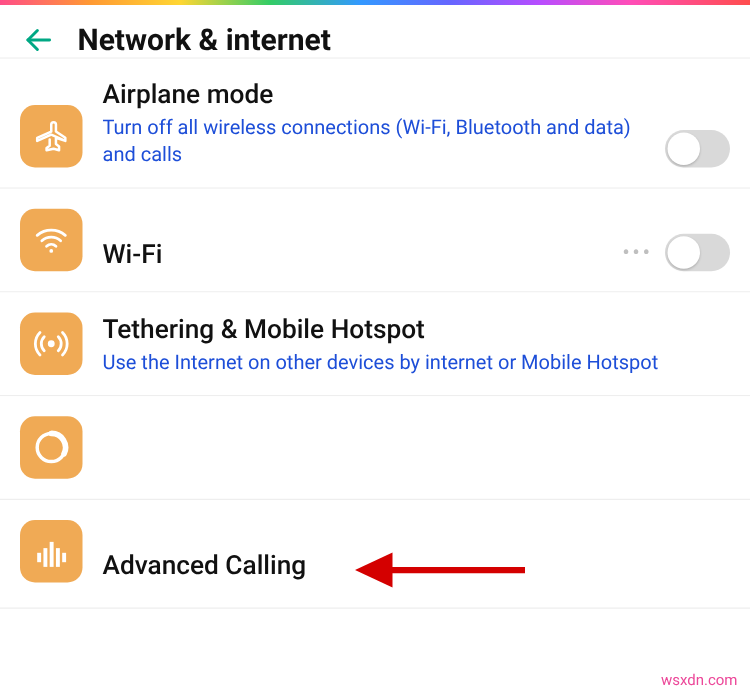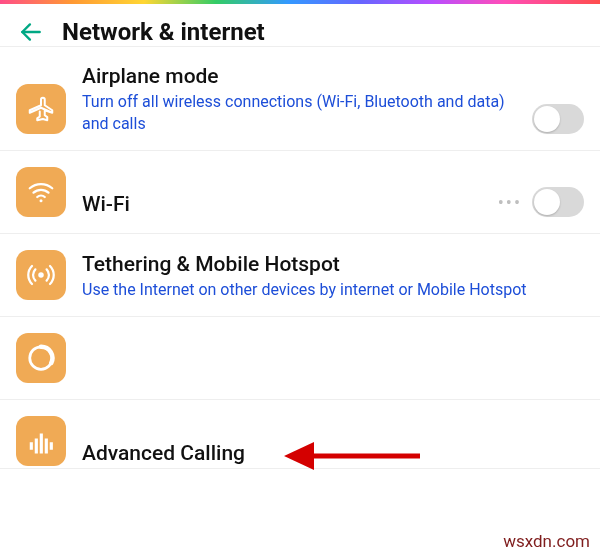--- a/index.html
+++ b/index.html
@@ -104,24 +104,24 @@
     .arrow-annotation {
       position: absolute;
       left: 280px;
       top: 432px;
       pointer-events: none;
     }
     .footer-watermark {
       position: absolute;
       bottom: 4px;
       right: 10px;
-      font-size: 17px;
-      color: #7f1d1d;
-    }
-    .row.last { padding-bottom: 2px; }
+      font-size: 12px;
+      color: #ec4899;
+    }
+    .row.last { padding-bottom: 20px; }
   </style>
 </head>
 <body>
 
 <div class="accent-bar"></div>
 
 <div class="header">
   <div class="back-icon">
     <svg viewBox="0 0 24 24" fill="none" stroke="currentColor" stroke-width="2.2" stroke-linecap="round" stroke-linejoin="round">
       <line x1="20" y1="12" x2="4" y2="12"></line>

